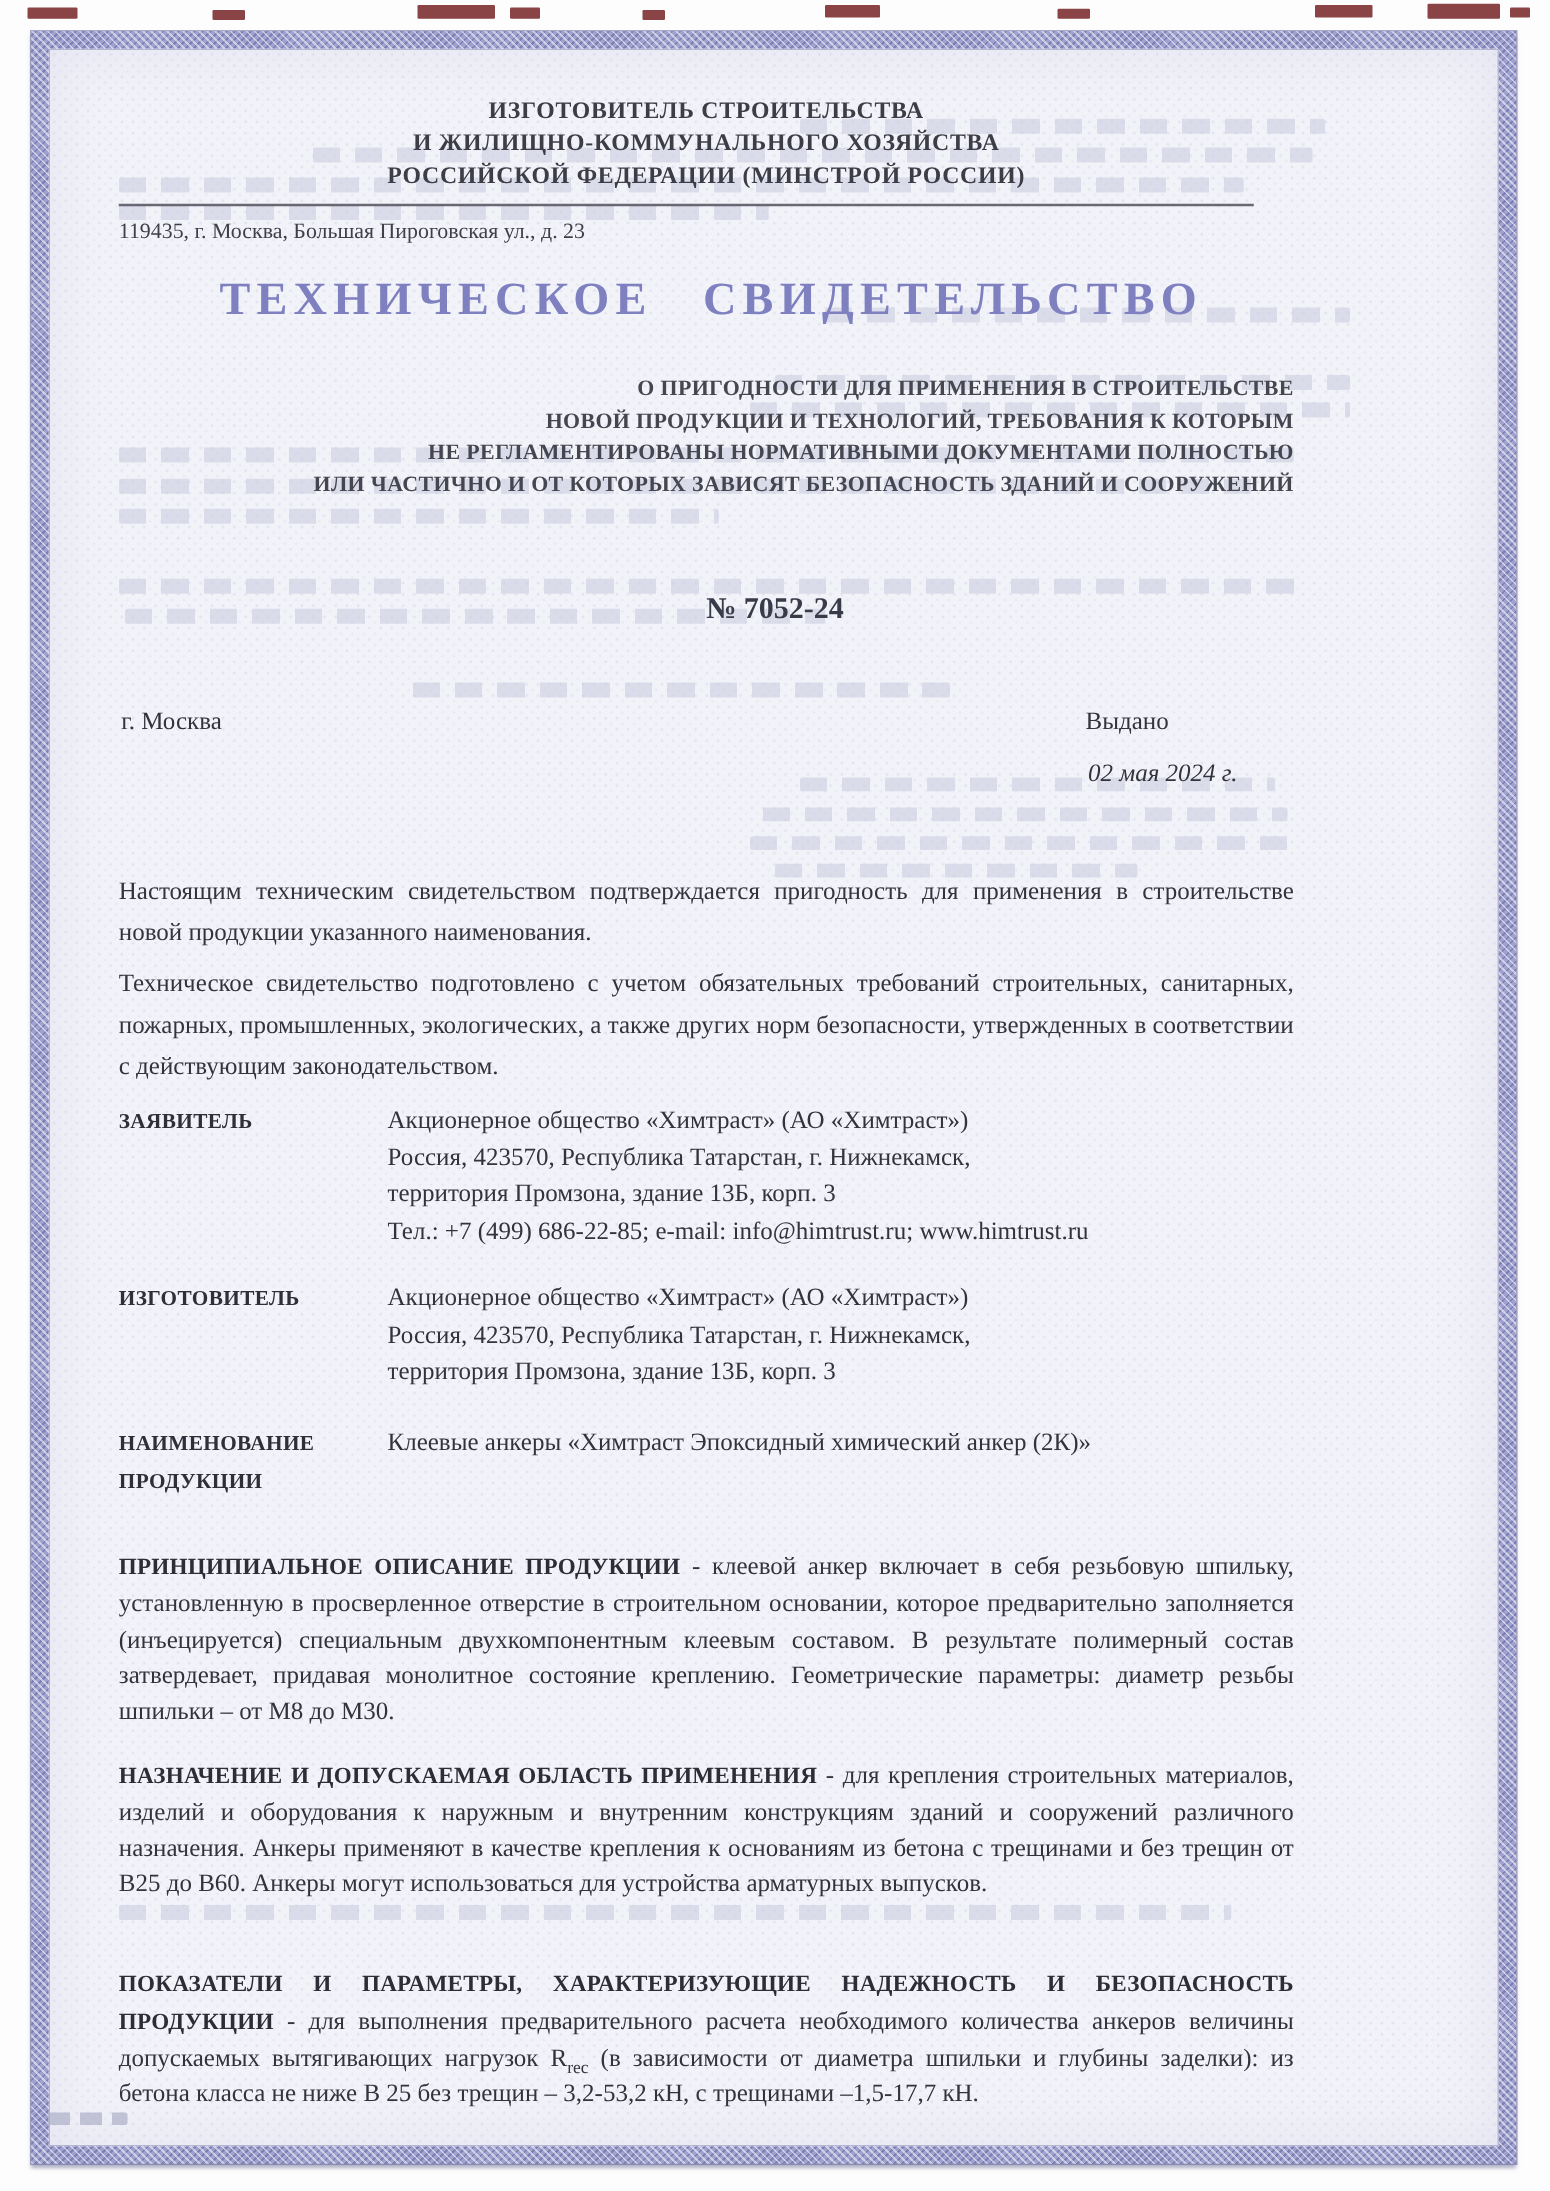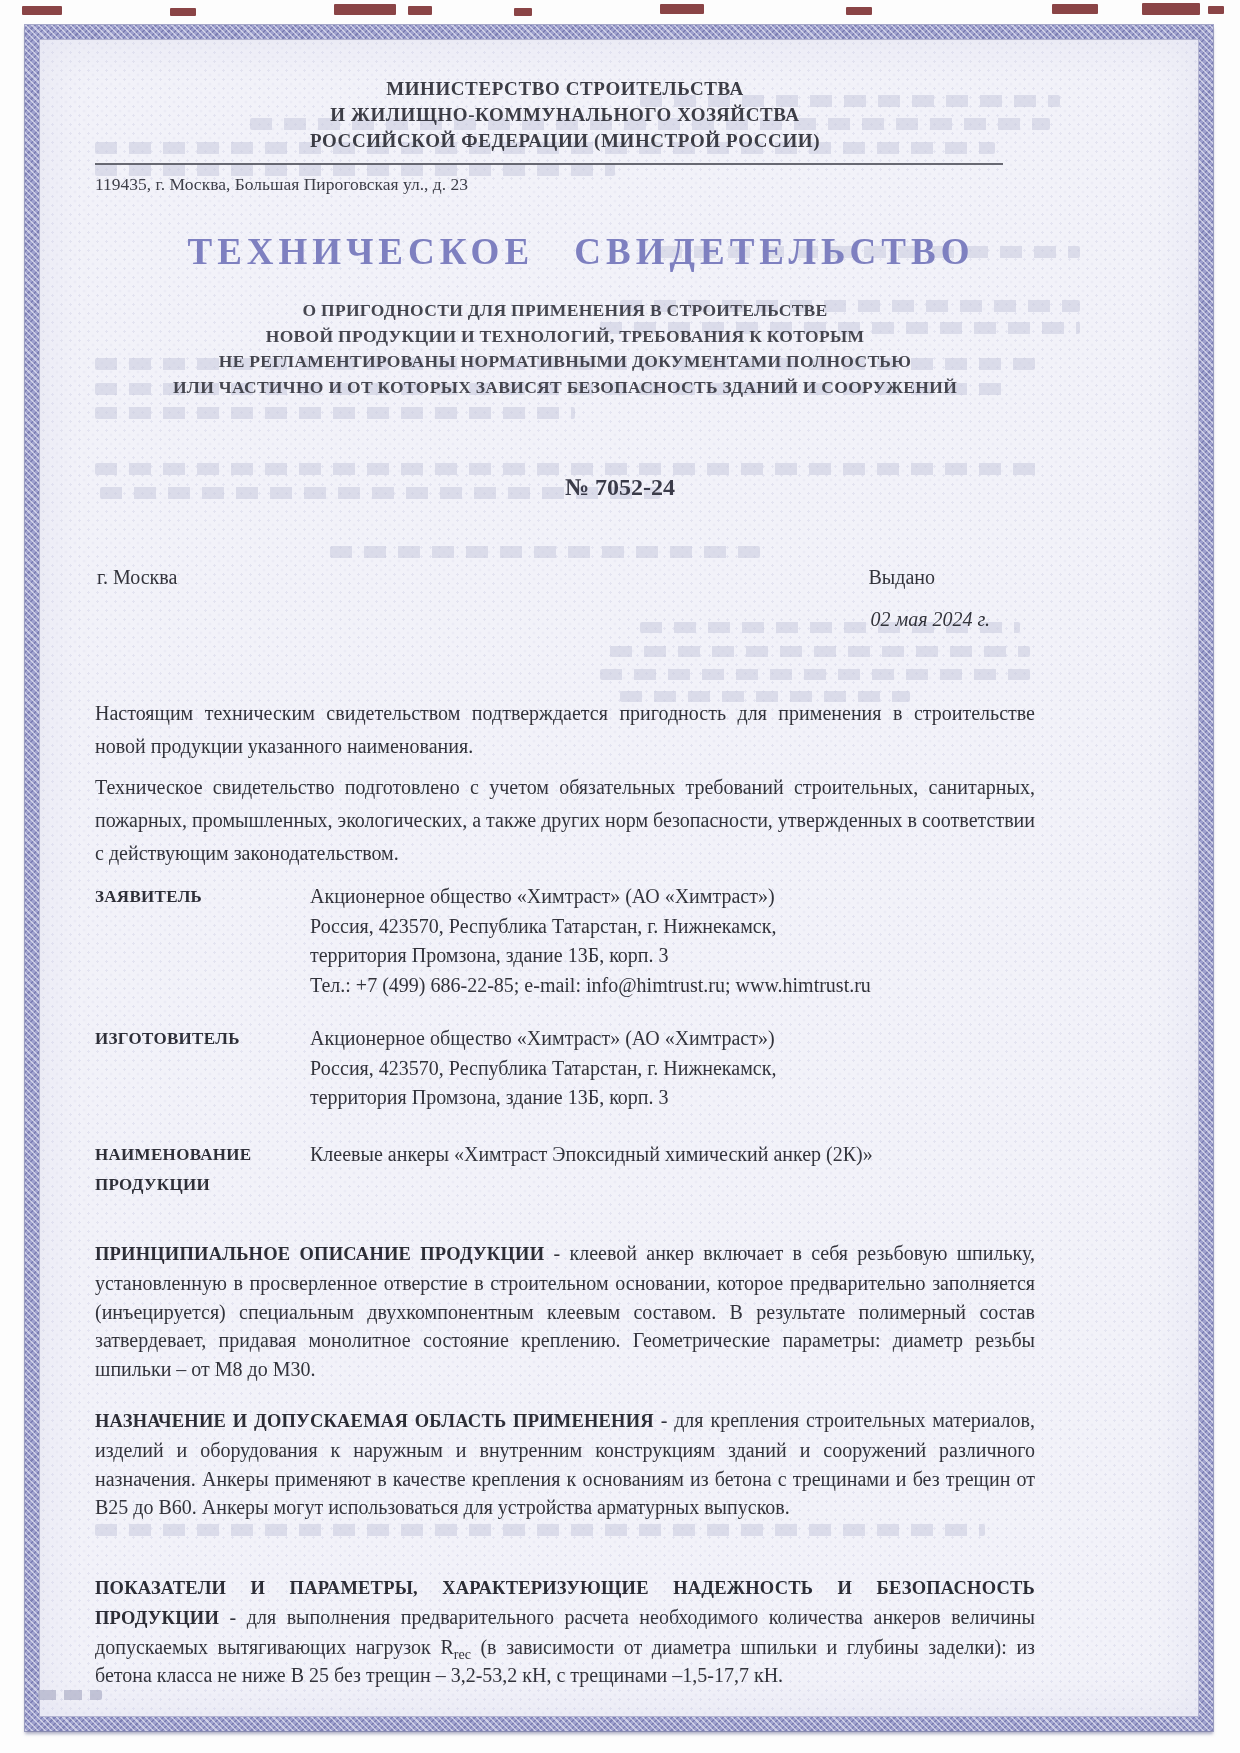--- a/index.html
+++ b/index.html
@@ -24,23 +24,23 @@
   .ghost.dk{background:repeating-linear-gradient(90deg,#aeb0c8 0 18px, transparent 18px 26px);opacity:.7;}
   
   .rmark{position:absolute;background:#772427;border-radius:1px;opacity:.85;filter:blur(.3px);z-index:3;}
   
   .content{position:absolute;inset:0;z-index:2;}
   .content > *{position:absolute;}
   .ministry{left:95px;width:940px;top:76px;text-align:center;font-weight:bold;
         font-size:19px;line-height:26px;letter-spacing:.6px;color:#3c3d46;}
   .rule{left:95px;width:908px;top:163px;height:0;border:none;border-top:2px solid #50515c;margin:0;opacity:.85;}
   .address{left:95px;width:940px;top:174px;font-size:17.5px;color:#3e3f49;}
-  .title{left:95px;width:940px;top:214px;margin:16px;text-align:center;font-size:37px;font-weight:bold;
+  .title{left:95px;width:940px;top:214px;margin:4px;text-align:center;font-size:37px;font-weight:bold;
         letter-spacing:5px;word-spacing:26px;color:#7e80c0;}
-  .subtitle{left:95px;width:940px;top:298px;text-align:center;font-weight:bold;
+  .subtitle{left:95px;width:940px;top:298px;text-align:right;font-weight:bold;
         font-size:17.5px;line-height:25.5px;color:#45464f;letter-spacing:.3px;}
   .number{left:150px;width:940px;top:474px;text-align:center;font-size:24px;font-weight:bold;color:#3a3b49;}
   .city{left:97px;top:566px;font-size:20px;}
   .issued{top:566px;right:305px;font-size:20px;}
   .date{top:608px;right:250px;font-size:20px;font-style:italic;}
   .para{left:95px;width:940px;margin:0;font-size:20px;line-height:33px;text-align:justify;}
   .p1{top:697px;}
   .p2{top:771px;}
   .field{left:95px;width:940px;display:flex;font-size:20px;line-height:29.5px;}
   .f1{top:882px;}
@@ -91,21 +91,21 @@
   <div class="ghost" style="top:622px;left:640px;width:380px;height:11px"></div>
   <div class="ghost" style="top:646px;left:610px;width:420px;height:11px"></div>
   <div class="ghost" style="top:669px;left:600px;width:430px;height:11px"></div>
   <div class="ghost" style="top:691px;left:620px;width:290px;height:11px"></div>
   <div class="ghost" style="top:1524px;left:95px;width:890px"></div>
   <div class="ghost dk" style="top:1690px;left:38px;width:64px;height:10px"></div>
 
   <div class="content">
 
     <div class="ministry">
-      <div>МИНИСТЕРСТВО СТРОИТЕЛЬСТВА</div>
+      <div>ИЗГОТОВИТЕЛЬ СТРОИТЕЛЬСТВА</div>
       <div>И ЖИЛИЩНО-КОММУНАЛЬНОГО ХОЗЯЙСТВА</div>
       <div>РОССИЙСКОЙ ФЕДЕРАЦИИ (МИНСТРОЙ РОССИИ)</div>
     </div>
 
     <hr class="rule">
 
     <div class="address">119435, г. Москва, Большая Пироговская ул., д. 23</div>
 
     <h1 class="title">ТЕХНИЧЕСКОЕ СВИДЕТЕЛЬСТВО</h1>
 

